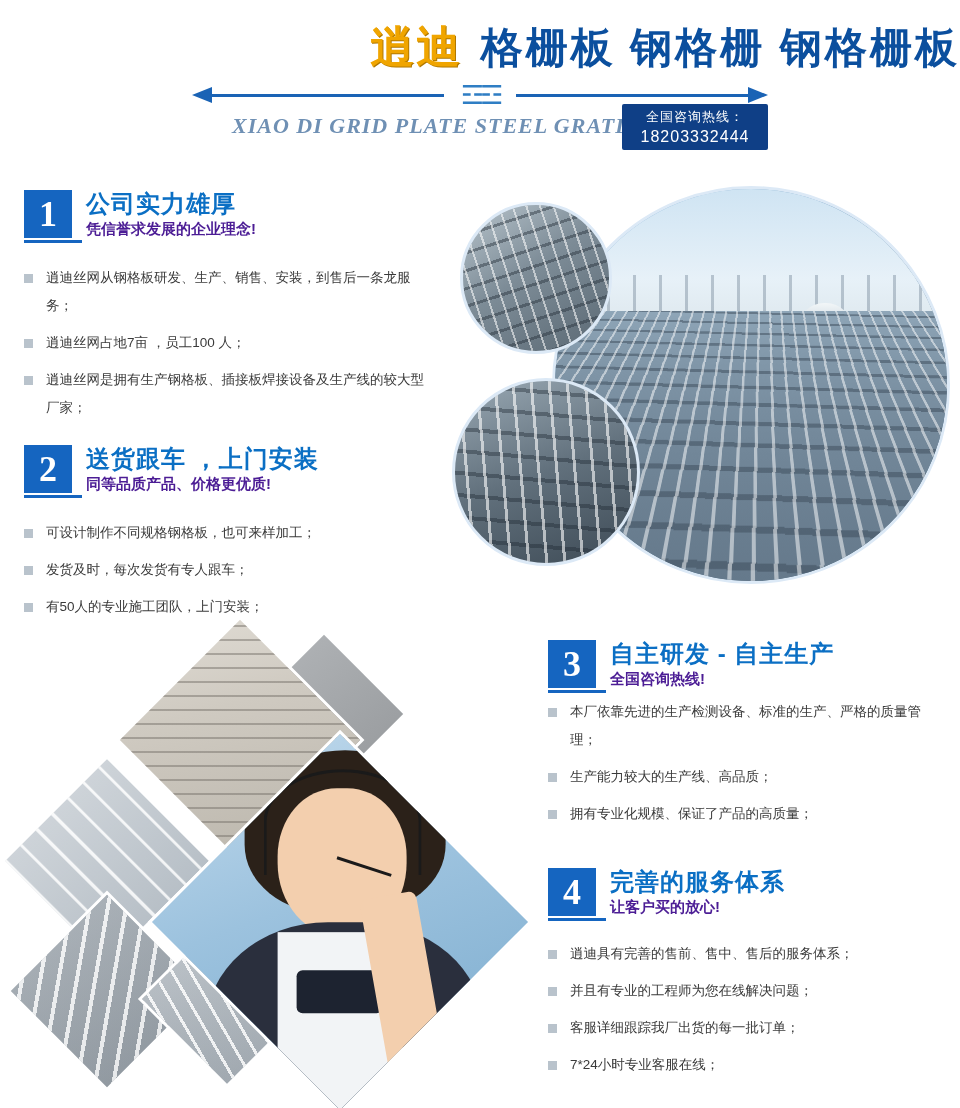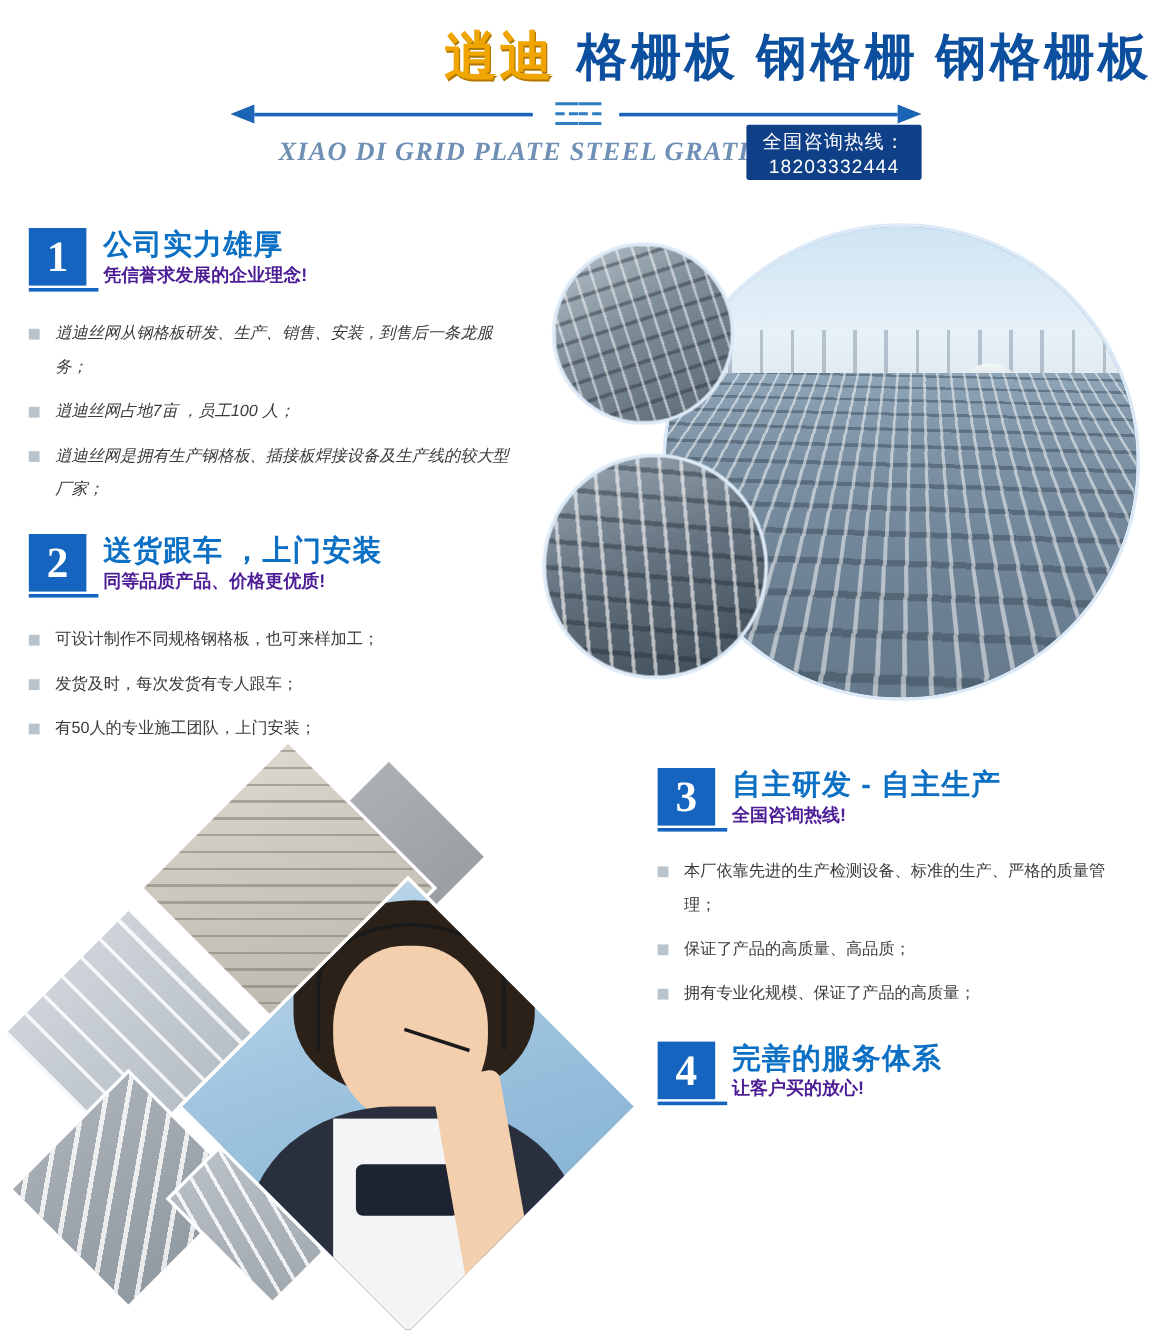--- a/index.html
+++ b/index.html
@@ -99,21 +99,21 @@
     left: 622px;
     width: 146px;
     height: 46px;
     background: #0f3f86;
     color: #ffffff;
     text-align: center;
     border-radius: 2px;
   }
   .hotline-label {
     display: block;
-    font-size: 16px;
+    font-size: 13px;
     margin-top: 4px;
     letter-spacing: 1px;
   }
   .hotline-number {
     display: block;
     font-size: 16px;
     font-weight: normal;
     letter-spacing: 1px;
     line-height: 22px;
   }
@@ -186,25 +186,25 @@
     position: absolute;
     left: 0;
     top: 10px;
     width: 9px;
     height: 9px;
     background: #b9c3cc;
   }
 
   
   #sec1 { left: 24px; top: 190px; width: 420px; }
-  #sec1 ul { margin-top: 16px; width: 400px; font-style: italic; }
+  #sec1 ul { margin-top: 16px; width: 400px; }
   #sec2 { left: 24px; top: 445px; width: 420px; }
   #sec2 ul { margin-top: 16px; width: 400px; }
   #sec3 { left: 548px; top: 640px; width: 400px; }
-  #sec3 ul { margin-top: 14px; width: 392px; }
+  #sec3 ul { margin-top: 0; width: 392px; }
   #sec4 { left: 548px; top: 868px; width: 400px; }
   #sec4 ul { margin-top: 14px; width: 392px; }
 
   
   .photo-cluster {
     position: absolute;
     left: 452px;
     top: 186px;
     width: 500px;
     height: 408px;
@@ -507,25 +507,31 @@
 
 <div class="section" id="sec3">
   <div class="sec-head">
     <div class="num-box">3</div>
     <div class="num-underline"></div>
     <div class="sec-title">自主研发 - 自主生产</div>
     <div class="sec-sub">全国咨询热线!</div>
   </div>
   <ul class="bullets">
     <li>本厂依靠先进的生产检测设备、标准的生产、严格的质量管理；</li>
-    <li>保证了产品的高质量、高品质；</li>
+    <li>生产能力较大的生产线、高品质；</li>
     <li>拥有专业化规模、保证了产品的高质量；</li>
   </ul>
 </div>
 
 <div class="section" id="sec4">
   <div class="sec-head">
     <div class="num-box">4</div>
     <div class="num-underline"></div>
     <div class="sec-title">完善的服务体系</div>
     <div class="sec-sub">让客户买的放心!</div>
   </div>
+  <ul class="bullets">
+    <li>逍迪具有完善的售前、售中、售后的服务体系；</li>
+    <li>并且有专业的工程师为您在线解决问题；</li>
+    <li>客服详细跟踪我厂出货的每一批订单；</li>
+    <li>7*24小时专业客服在线；</li>
+  </ul>
 </div>
 
 </body></html>

